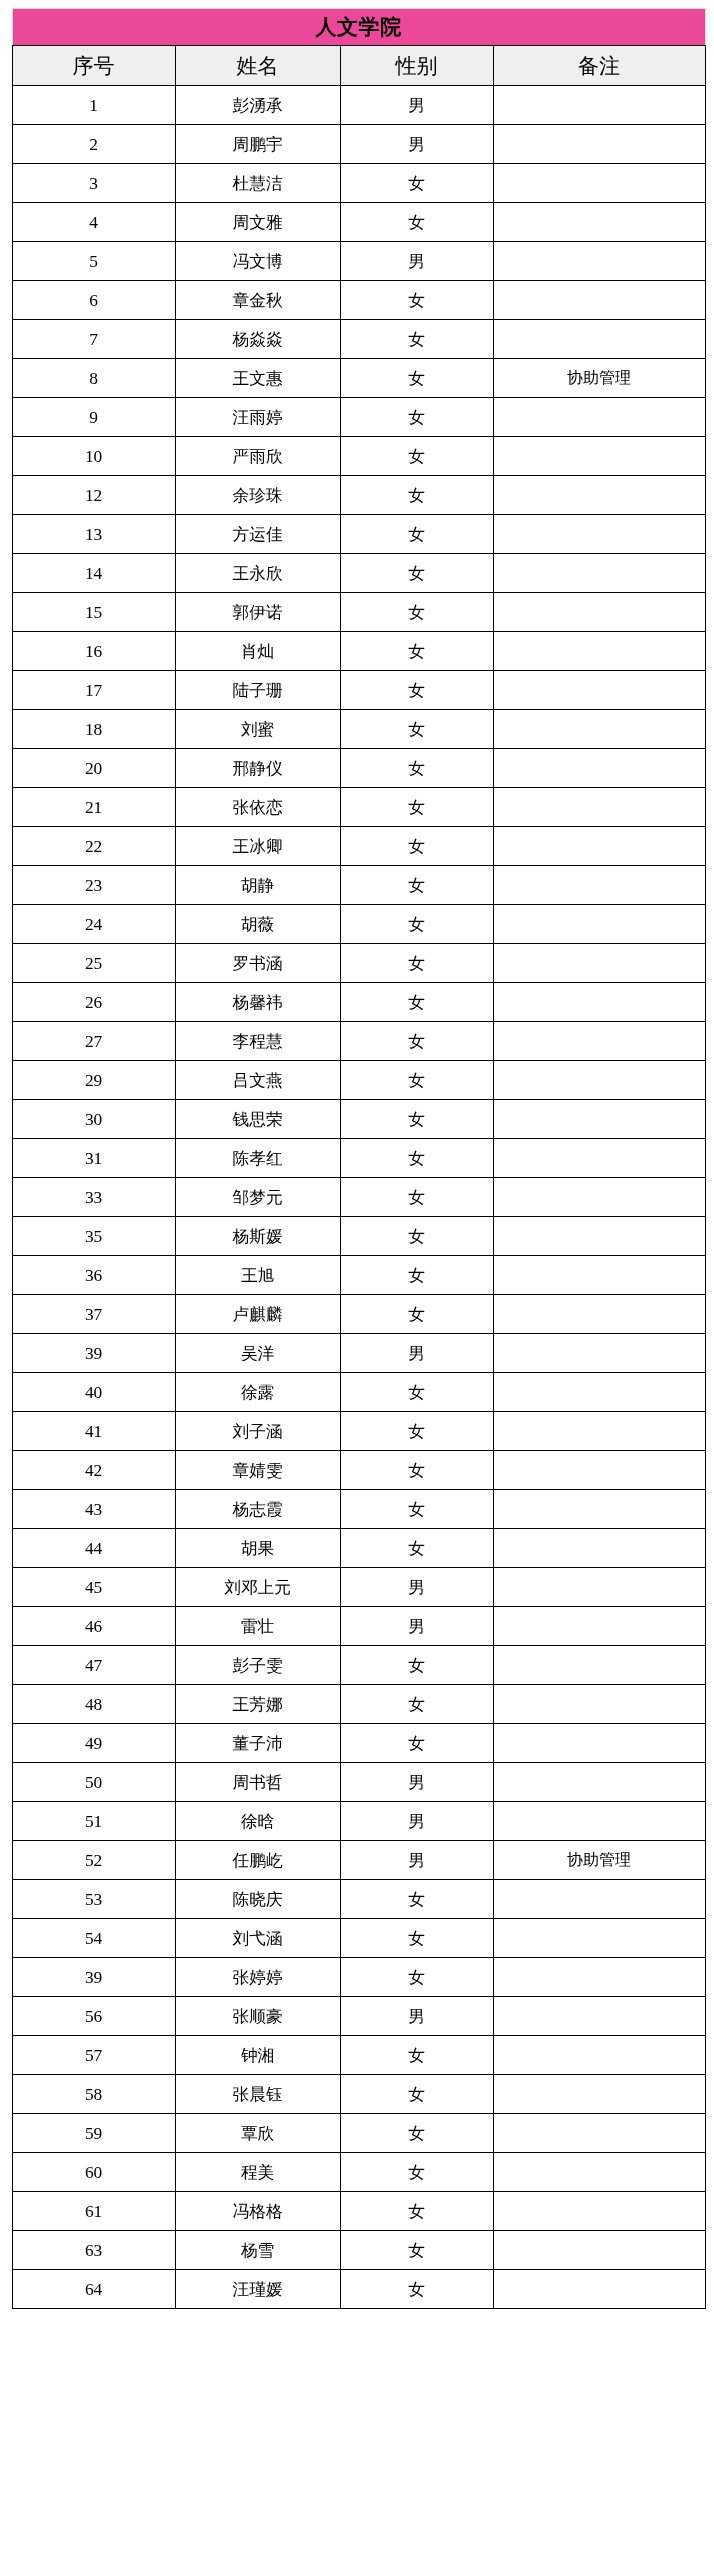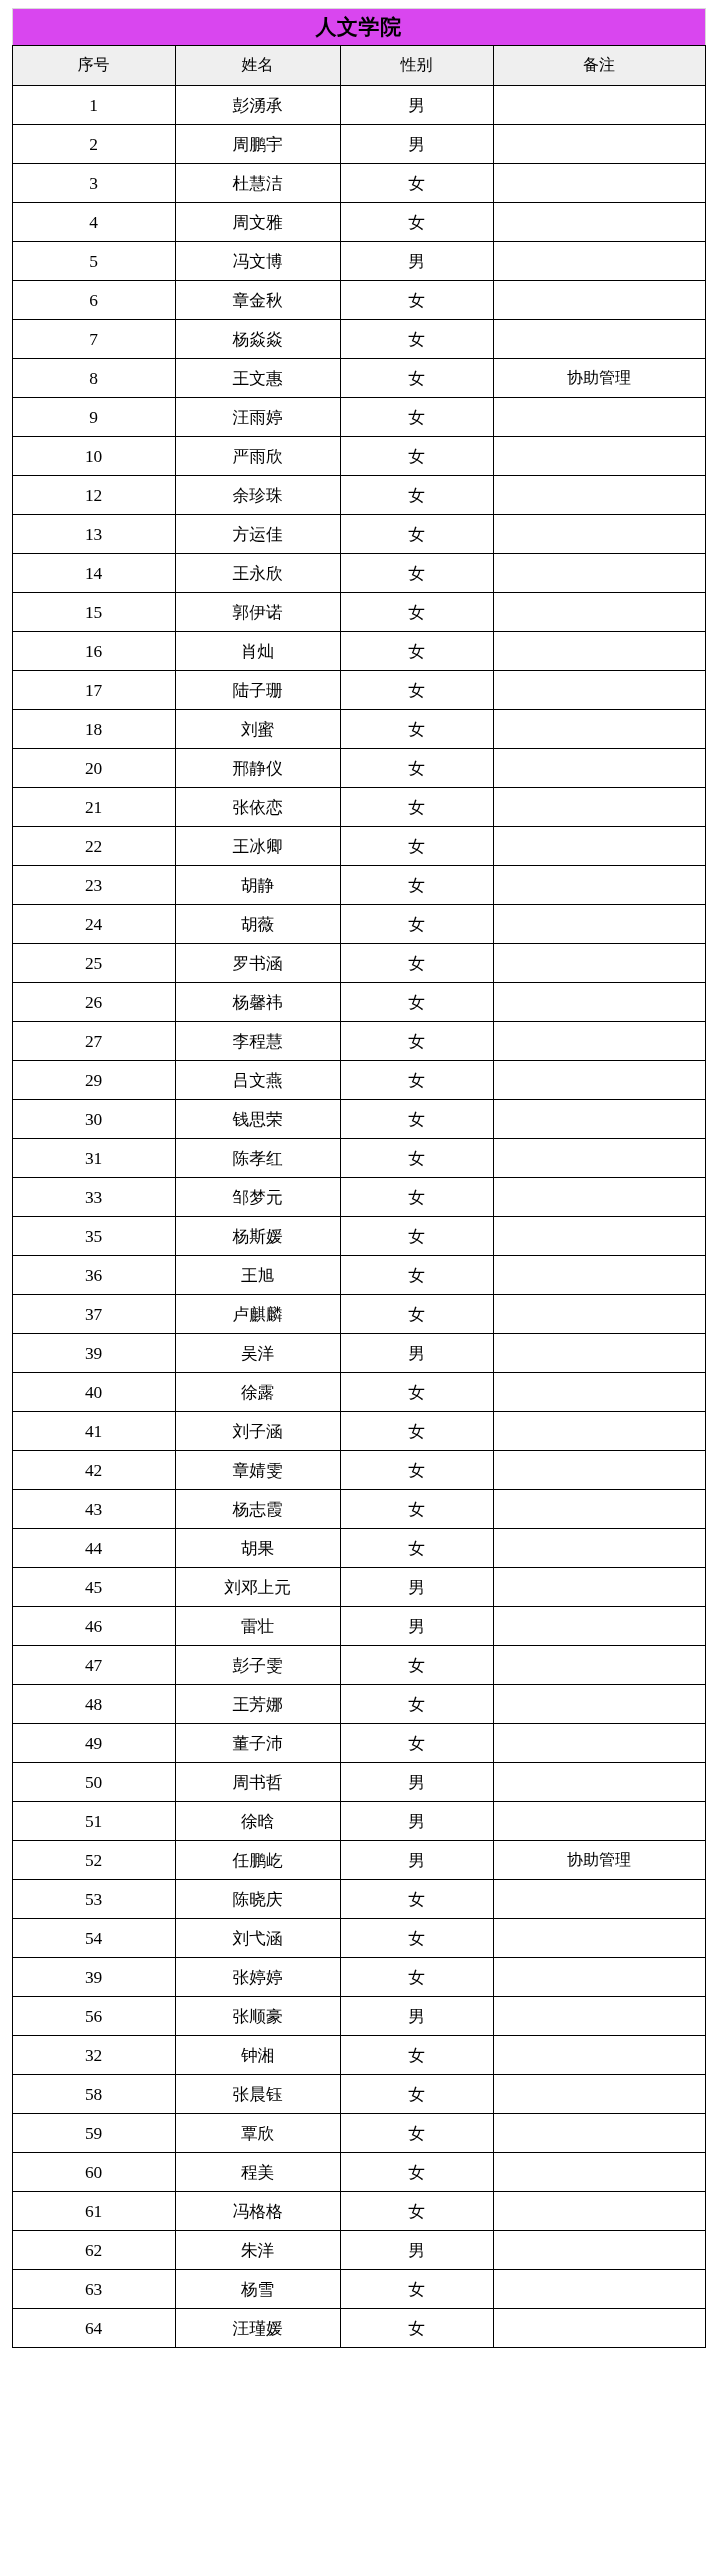--- a/index.html
+++ b/index.html
@@ -21,39 +21,39 @@
     width:692px;
   }
   col.c-index{width:163px;}
   col.c-name{width:165px;}
   col.c-gender{width:153px;}
   col.c-remark{width:212px;}
 
   
   tr.title-row td{
     height:34px;
-    background:#d946ef;
+    background:#ec4899;
     border-top:1.3px solid #d9d9d9;
     border-left:1.3px solid #d9d9d9;
     border-right:1.3px solid #d9d9d9;
     border-bottom:1.9px solid #000;
     text-align:center;
     vertical-align:middle;
     font-size:21px;
     font-weight:bold;
     letter-spacing:0.6px;
   }
   
   tr.header-row th{
     height:37px;
     background:#efefef;
     border:1.9px solid #000;
     text-align:center;
     vertical-align:middle;
-    font-size:16px;
+    font-size:21px;
     font-weight:normal;
   }
   
   tbody td{
     height:36px;
     background:#ffffff;
     border:1.9px solid #000;
     text-align:center;
     vertical-align:middle;
     font-size:16.7px;
@@ -380,21 +380,21 @@
     <td class="cell-gender">女</td>
     <td class="cell-remark"></td>
   </tr>
         <tr>
     <td class="cell-index">56</td>
     <td class="cell-name">张顺豪</td>
     <td class="cell-gender">男</td>
     <td class="cell-remark"></td>
   </tr>
         <tr>
-    <td class="cell-index">32</td>
+    <td class="cell-index">57</td>
     <td class="cell-name">钟湘</td>
     <td class="cell-gender">女</td>
     <td class="cell-remark"></td>
   </tr>
         <tr>
     <td class="cell-index">58</td>
     <td class="cell-name">张晨钰</td>
     <td class="cell-gender">女</td>
     <td class="cell-remark"></td>
   </tr>
@@ -407,26 +407,20 @@
         <tr>
     <td class="cell-index">60</td>
     <td class="cell-name">程美</td>
     <td class="cell-gender">女</td>
     <td class="cell-remark"></td>
   </tr>
         <tr>
     <td class="cell-index">61</td>
     <td class="cell-name">冯格格</td>
     <td class="cell-gender">女</td>
-    <td class="cell-remark"></td>
-  </tr>
-        <tr>
-    <td class="cell-index">62</td>
-    <td class="cell-name">朱洋</td>
-    <td class="cell-gender">男</td>
     <td class="cell-remark"></td>
   </tr>
         <tr>
     <td class="cell-index">63</td>
     <td class="cell-name">杨雪</td>
     <td class="cell-gender">女</td>
     <td class="cell-remark"></td>
   </tr>
         <tr>
     <td class="cell-index">64</td>

